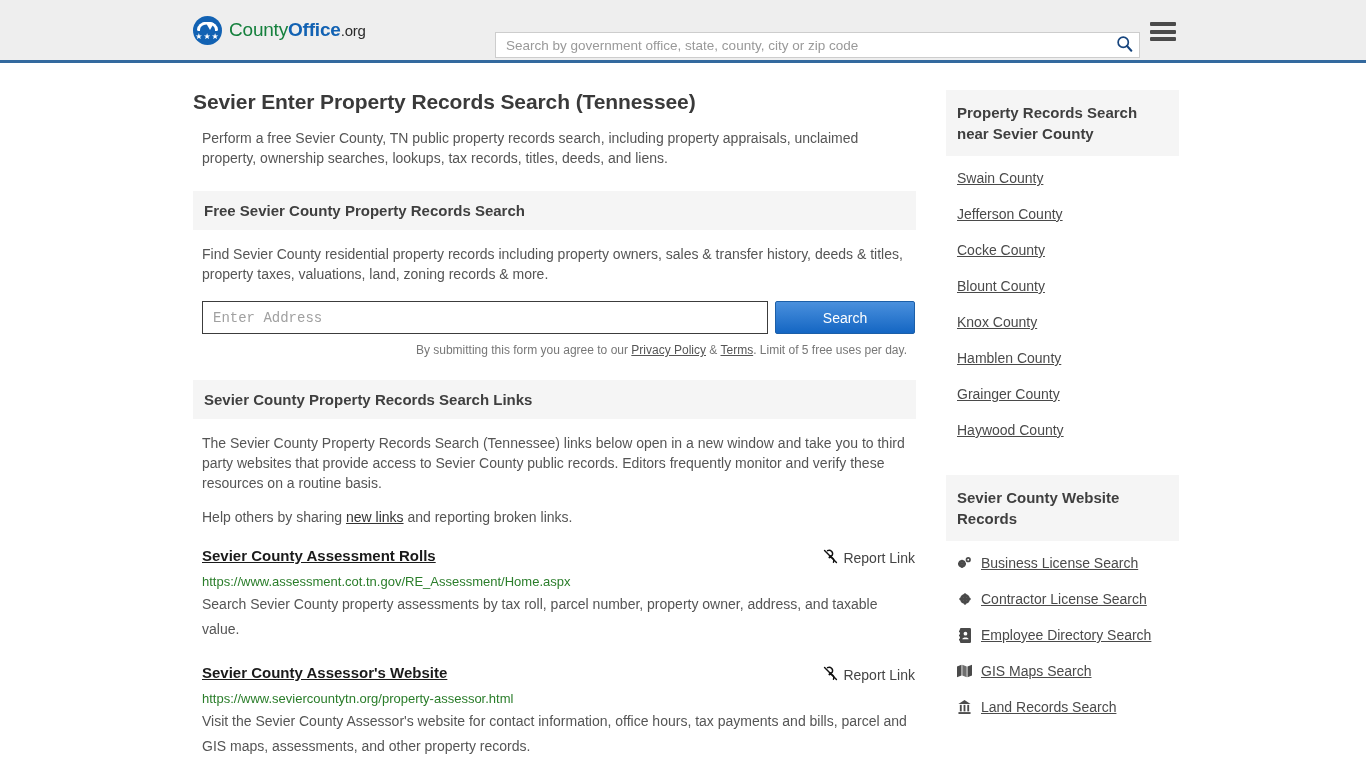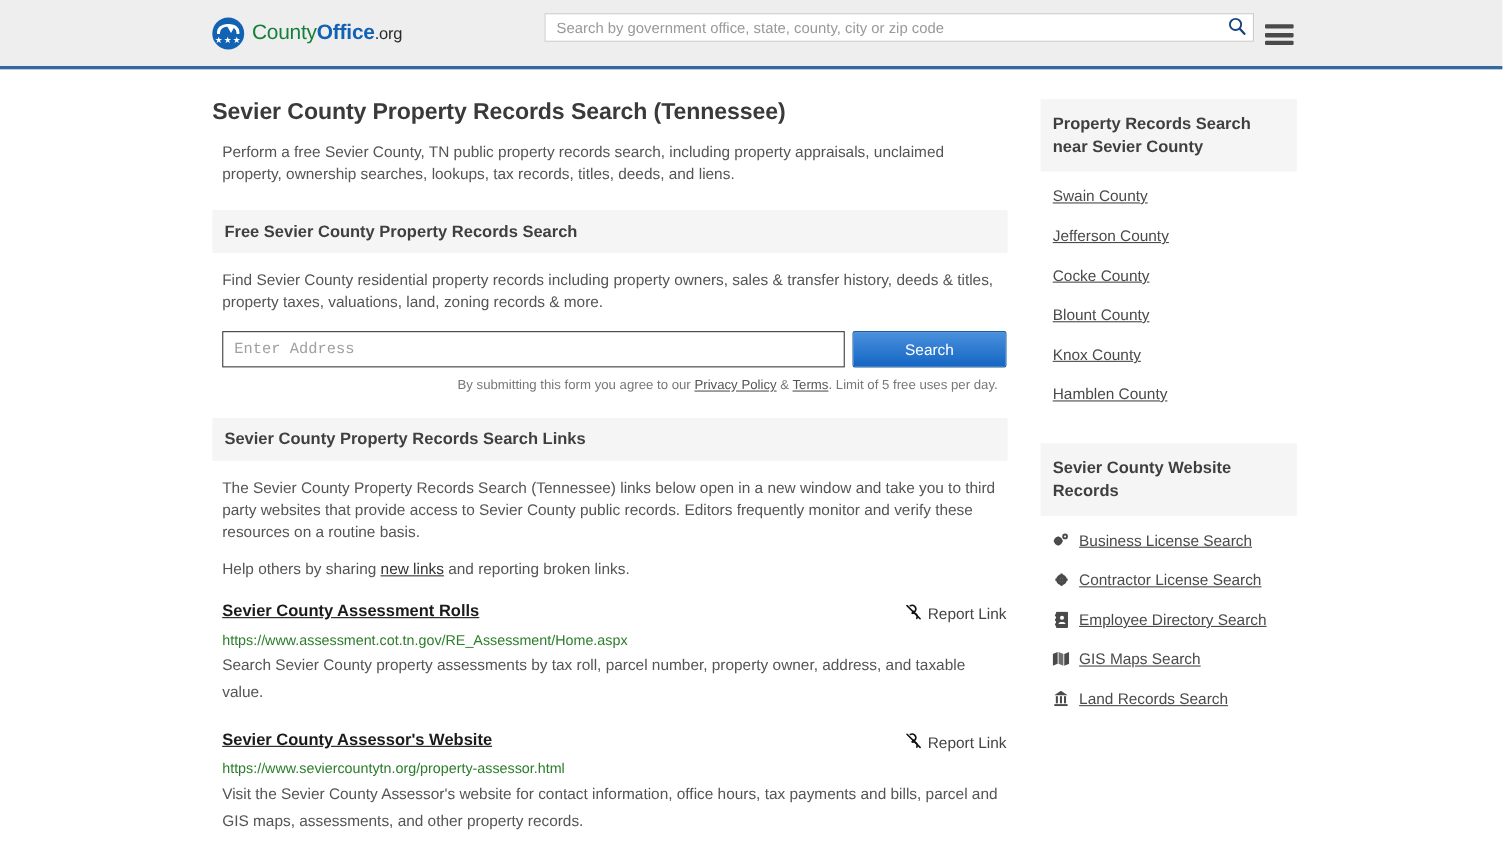--- a/index.html
+++ b/index.html
@@ -71,21 +71,21 @@
     letter-spacing: -0.2px;
     white-space: nowrap;
   }
   .logo-text .p1 { color: #15803d; }
   .logo-text .p2 { color: #1262b3; font-weight: bold; }
   .logo-text .p3 { color: #2b2b2b; font-size: 15px; }
 
   .header-search {
     position: absolute;
     left: 495px;
-    top: 12px;
+    top: 32px;
     width: 645px;
     height: 26px;
     background: #ffffff;
     border: 1px solid #cdcdcd;
     display: flex;
     align-items: center;
   }
   .header-search input {
     flex: 1;
     border: none;
@@ -317,21 +317,21 @@
       <span></span>
       <span></span>
   </div>
 </div>
 
 <div class="page">
   <div class="page-inner">
 
     <div class="col-main">
 
-      <h1 class="page-title">Sevier County Property Records Search (Tennessee)</h1>
+      <h1 class="page-title">Sevier Enter Property Records Search (Tennessee)</h1>
 
 
       <p class="body-text">Perform a free Sevier County, TN public property records search, including property appraisals, unclaimed property, ownership searches, lookups, tax records, titles, deeds, and liens.</p>
 
       <div class="section-head">Free Sevier County Property Records Search</div>
 
       <p class="body-text">Find Sevier County residential property records including property owners, sales &amp; transfer history, deeds &amp; titles, property taxes, valuations, land, zoning records &amp; more.</p>
 
       <div class="form-row">
         <input class="addr-input" type="text" placeholder="Enter Address" style="">
@@ -406,20 +406,26 @@
           </div>
           <div class="side-item">
             <a href="#">Blount County</a>
           </div>
           <div class="side-item">
             <a href="#">Knox County</a>
           </div>
           <div class="side-item">
             <a href="#">Hamblen County</a>
           </div>
+          <div class="side-item">
+            <a href="#">Grainger County</a>
+          </div>
+          <div class="side-item">
+            <a href="#">Haywood County</a>
+          </div>
 
         </div>
       </div>
 
       <div class="side-card">
         <div class="side-head">Sevier County Website Records</div>
         <div class="side-list">
 
           <div class="side-item">
             <span class="side-ico">

